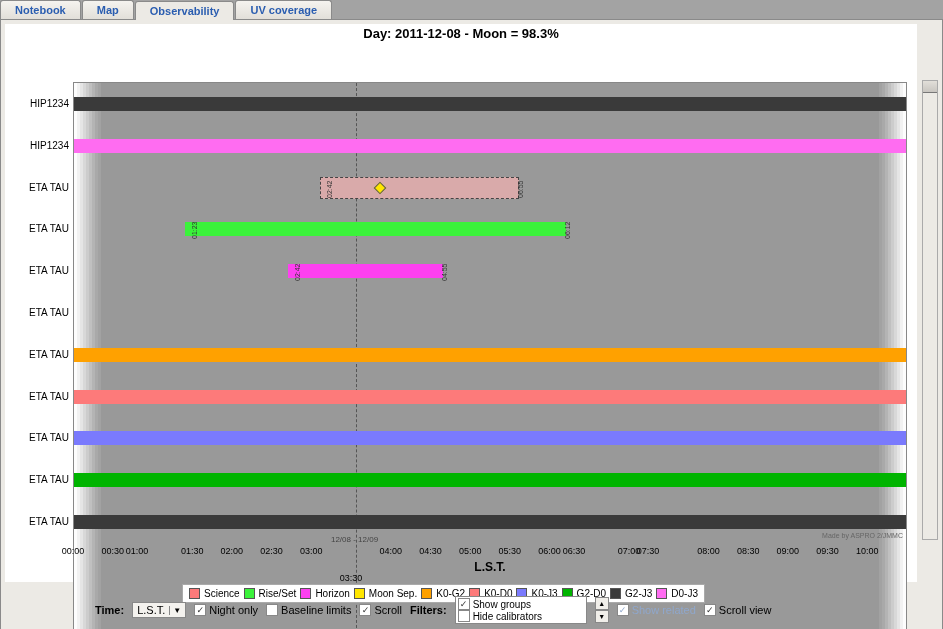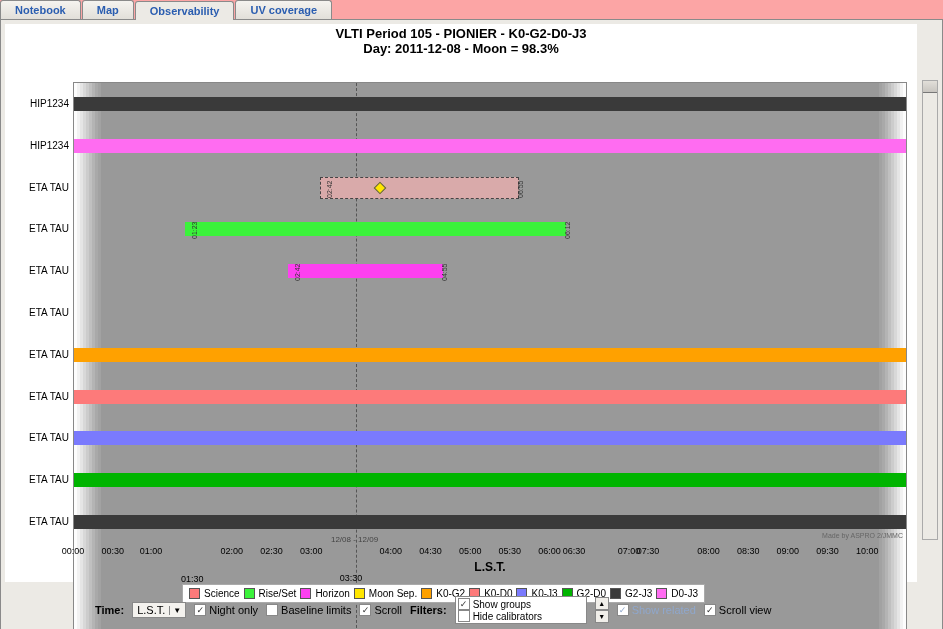--- a/index.html
+++ b/index.html
@@ -6,21 +6,21 @@
 body {
   font-family: "Lucida Sans", Arial, sans-serif;
   font-size: 11px;
   background: #eceae5;
   width: 943px;
   height: 629px;
   overflow: hidden;
 }
 .tabs {
   display: flex;
-  background: #fca5a5;
+  background: #a3a3a3;
   border-bottom: 1px solid #8a8a8a;
 }
 .tab {
   padding: 3px 14px;
   background: linear-gradient(#f5f3ef, #e2dfd9);
   border: 1px solid #8a8a8a;
   border-bottom: none;
   border-radius: 3px 3px 0 0;
   margin-right: 1px;
   color: #2a5db0;
@@ -241,21 +241,20 @@
 <div class="tabs">
   <div class="tab">Notebook</div>
   <div class="tab">Map</div>
   <div class="tab active">Observability</div>
   <div class="tab">UV coverage</div>
 </div>
 
 <div class="panel">
   <div class="chart-area">
     <div class="titles">
-      <div class="title1">VLTI Period 105 - PIONIER - K0-G2-D0-J3</div>
       <div class="title2">Day: 2011-12-08 - Moon = 98.3%</div>
     </div>
 
     <div class="plot">
       <div class="plot-inner" id="plot-inner">
           <div class="twilight" style="left: 0px; width: 3px; background: rgb(253, 253, 253);"></div>
           <div class="twilight" style="right: 0px; width: 3px; background: rgb(253, 253, 253);"></div>
           <div class="twilight" style="left: 3px; width: 3px; background: rgb(242, 242, 242);"></div>
           <div class="twilight" style="right: 3px; width: 3px; background: rgb(242, 242, 242);"></div>
           <div class="twilight" style="left: 6px; width: 3px; background: rgb(229, 229, 229);"></div>
@@ -306,22 +305,22 @@
           <div class="row-label" style="top: 439.091px;">ETA TAU</div>
         </div>
       <div class="midnote" id="midnote" style="left: 257.971px; top: 447px; margin-top: 6px;">12/08 - 12/09</div>
       <div class="footer-credit" id="credit" style="right: 4px; top: 450px;">Made by ASPRO 2/JMMC</div>
     </div>
 
     <div class="xaxis" id="xaxis">
       <div class="xlabel">L.S.T.</div>
     <div class="xt" style="left: 0px;">00:00</div>
         <div class="xt" style="left: 39.7143px;">00:30</div>
-        <div class="xt" style="left: 78px;">01:00</div>
-        <div class="xt" style="left: 119.143px; margin-top: 28px;">01:30</div>
+        <div class="xt" style="left: 64px;">01:00</div>
+        <div class="xt" style="left: 119.143px;">01:30</div>
         <div class="xt" style="left: 158.857px;">02:00</div>
         <div class="xt" style="left: 198.571px;">02:30</div>
         <div class="xt" style="left: 238.286px;">03:00</div>
         <div class="xt" style="left: 278px; margin-top: 27px;">03:30</div>
         <div class="xt" style="left: 317.714px;">04:00</div>
         <div class="xt" style="left: 357.429px;">04:30</div>
         <div class="xt" style="left: 397.143px;">05:00</div>
         <div class="xt" style="left: 436.857px;">05:30</div>
         <div class="xt" style="left: 476.571px; text-align: right;">06:00</div>
         <div class="xt" style="left: 501px;">06:30</div>

